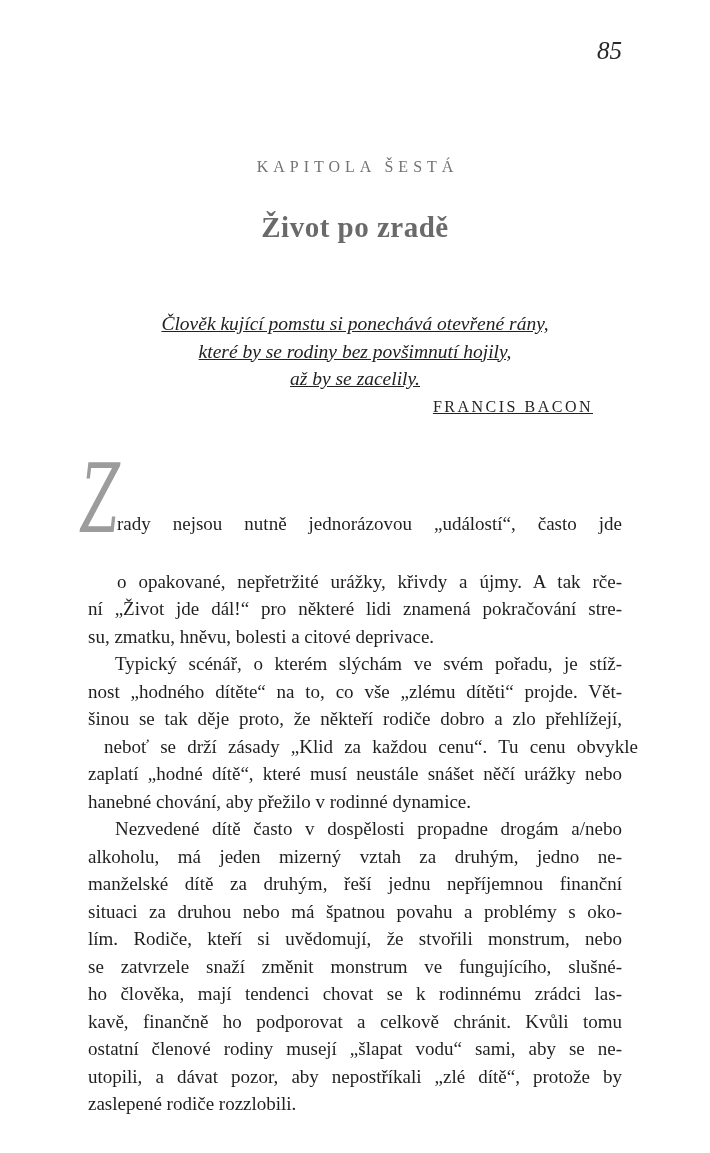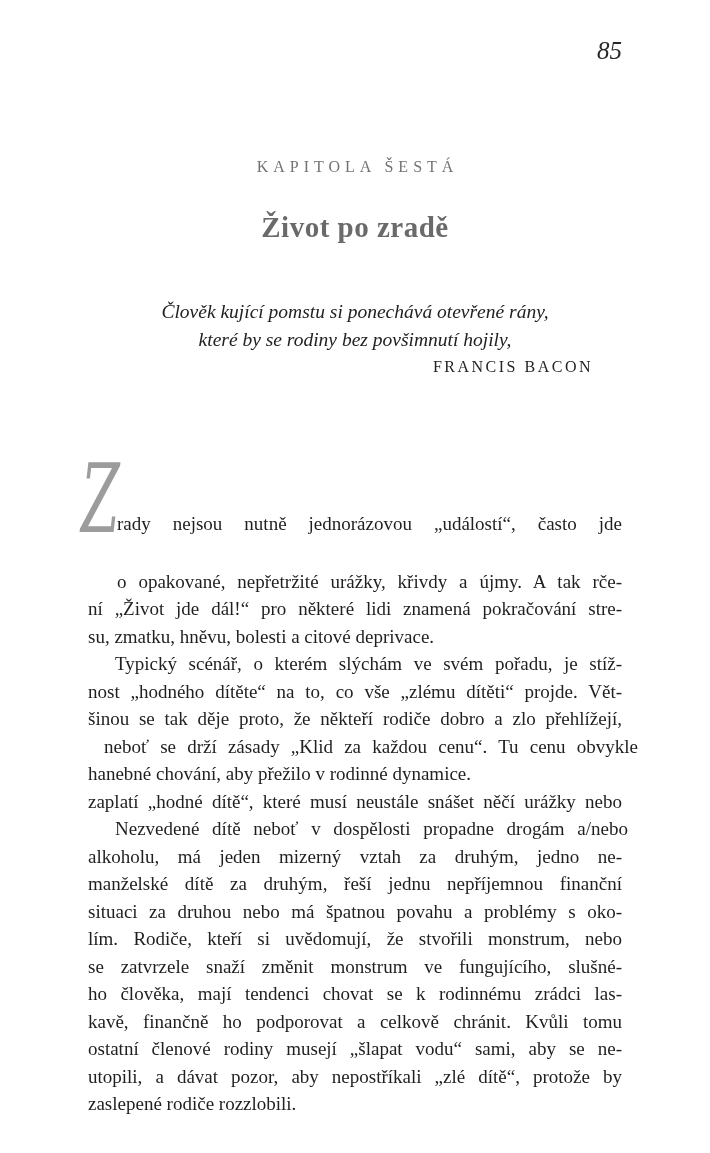--- a/index.html
+++ b/index.html
@@ -41,28 +41,29 @@
     margin: 0;
     text-align: center;
     font-size: 29px;
     line-height: 52px;
     font-weight: bold;
     letter-spacing: 0.5px;
     color: var(--title, #6a6a6a);
   }
   .epigraph {
     position: absolute;
-    top: 298px;
+    top: 310px;
     left: 88px;
     width: 534px;
     font-style: italic;
     font-size: 19.5px;
     line-height: 27.5px;
     text-align: center;
     color: #222222;
+    text-decoration: underline;
   }
   .ep-attrib {
     font-style: normal;
     font-size: 16px;
     line-height: 27.5px;
     letter-spacing: 2.5px;
     text-align: right;
     padding-right: 29px;
     color: #242424;
   }
@@ -103,41 +104,42 @@
 
   <div class="page-number">85</div>
 
   <div class="chapter-label">KAPITOLA ŠESTÁ</div>
 
   <h1 class="chapter-title">Život po zradě</h1>
 
   <div class="epigraph">
     <div class="ep-line">Člověk kující pomstu si ponechává otevřené rány,</div>
     <div class="ep-line">které by se rodiny bez povšimnutí hojily,</div>
+    <div class="ep-line">až by se zacelily.</div>
     <div class="ep-attrib">FRANCIS BACON</div>
   </div>
 
   <div class="body" id="body-text">
     <span class="dropcap">Z</span>
   <div class="para">
         <div class="line hang"><span style="word-spacing: 17.2474px;">rady nejsou nutně jednorázovou „událostí“, často jde</span></div>
         <div class="line hang"><span style="word-spacing: 7.1441px; text-align: right;">o opakované, nepřetržité urážky, křivdy a újmy. A tak rče-</span></div>
         <div class="line"><span style="word-spacing: 7.10417px;">ní „Život jde dál!“ pro některé lidi znamená pokračování stre-</span></div>
         <div class="line last"><span>su, zmatku, hněvu, bolesti a citové deprivace.</span></div>
       </div>
       <div class="para">
         <div class="line indent"><span style="word-spacing: 6.82639px;">Typický scénář, o kterém slýchám ve svém pořadu, je stíž-</span></div>
         <div class="line"><span style="word-spacing: 6.05469px;">nost „hodného dítěte“ na to, co vše „zlému dítěti“ projde. Vět-</span></div>
         <div class="line"><span style="word-spacing: 5.04261px;">šinou se tak děje proto, že někteří rodiče dobro a zlo přehlížejí,</span></div>
         <div class="line"><span style="word-spacing: 6.42188px; margin-left: 16px;">neboť se drží zásady „Klid za každou cenu“. Tu cenu obvykle</span></div>
+        <div class="line"><span style="word-spacing: 4.46528px;">zaplatí „hodné dítě“, které musí neustále snášet něčí urážky nebo</span></div>
         <div class="line last"><span>hanebné chování, aby přežilo v rodinné dynamice.</span></div>
-        <div class="line"><span style="word-spacing: 4.46528px;">zaplatí „hodné dítě“, které musí neustále snášet něčí urážky nebo</span></div>
       </div>
       <div class="para">
-        <div class="line indent"><span style="word-spacing: 7.98438px;">Nezvedené dítě neboť v dospělosti propadne drogám a/nebo</span></div>
+        <div class="line indent"><span style="word-spacing: 7.98438px;">Nezvedené dítě často v dospělosti propadne drogám a/nebo</span></div>
         <div class="line"><span style="word-spacing: 13.7246px;">alkoholu, má jeden mizerný vztah za druhým, jedno ne-</span></div>
         <div class="line"><span style="word-spacing: 11.9174px;">manželské dítě za druhým, řeší jednu nepříjemnou finanční</span></div>
         <div class="line"><span style="word-spacing: 6.75469px;">situaci za druhou nebo má špatnou povahu a problémy s oko-</span></div>
         <div class="line"><span style="word-spacing: 10.5488px;">lím. Rodiče, kteří si uvědomují, že stvořili monstrum, nebo</span></div>
         <div class="line"><span style="word-spacing: 12.0647px;">se zatvrzele snaží změnit monstrum ve fungujícího, slušné-</span></div>
         <div class="line"><span style="word-spacing: 8.68403px;">ho člověka, mají tendenci chovat se k rodinnému zrádci las-</span></div>
         <div class="line"><span style="word-spacing: 9.63477px;">kavě, finančně ho podporovat a celkově chránit. Kvůli tomu</span></div>
         <div class="line"><span style="word-spacing: 8.21007px;">ostatní členové rodiny musejí „šlapat vodu“ sami, aby se ne-</span></div>
         <div class="line"><span style="word-spacing: 8.29861px;">utopili, a dávat pozor, aby nepostříkali „zlé dítě“, protože by</span></div>
         <div class="line last"><span>zaslepené rodiče rozzlobili.</span></div>

